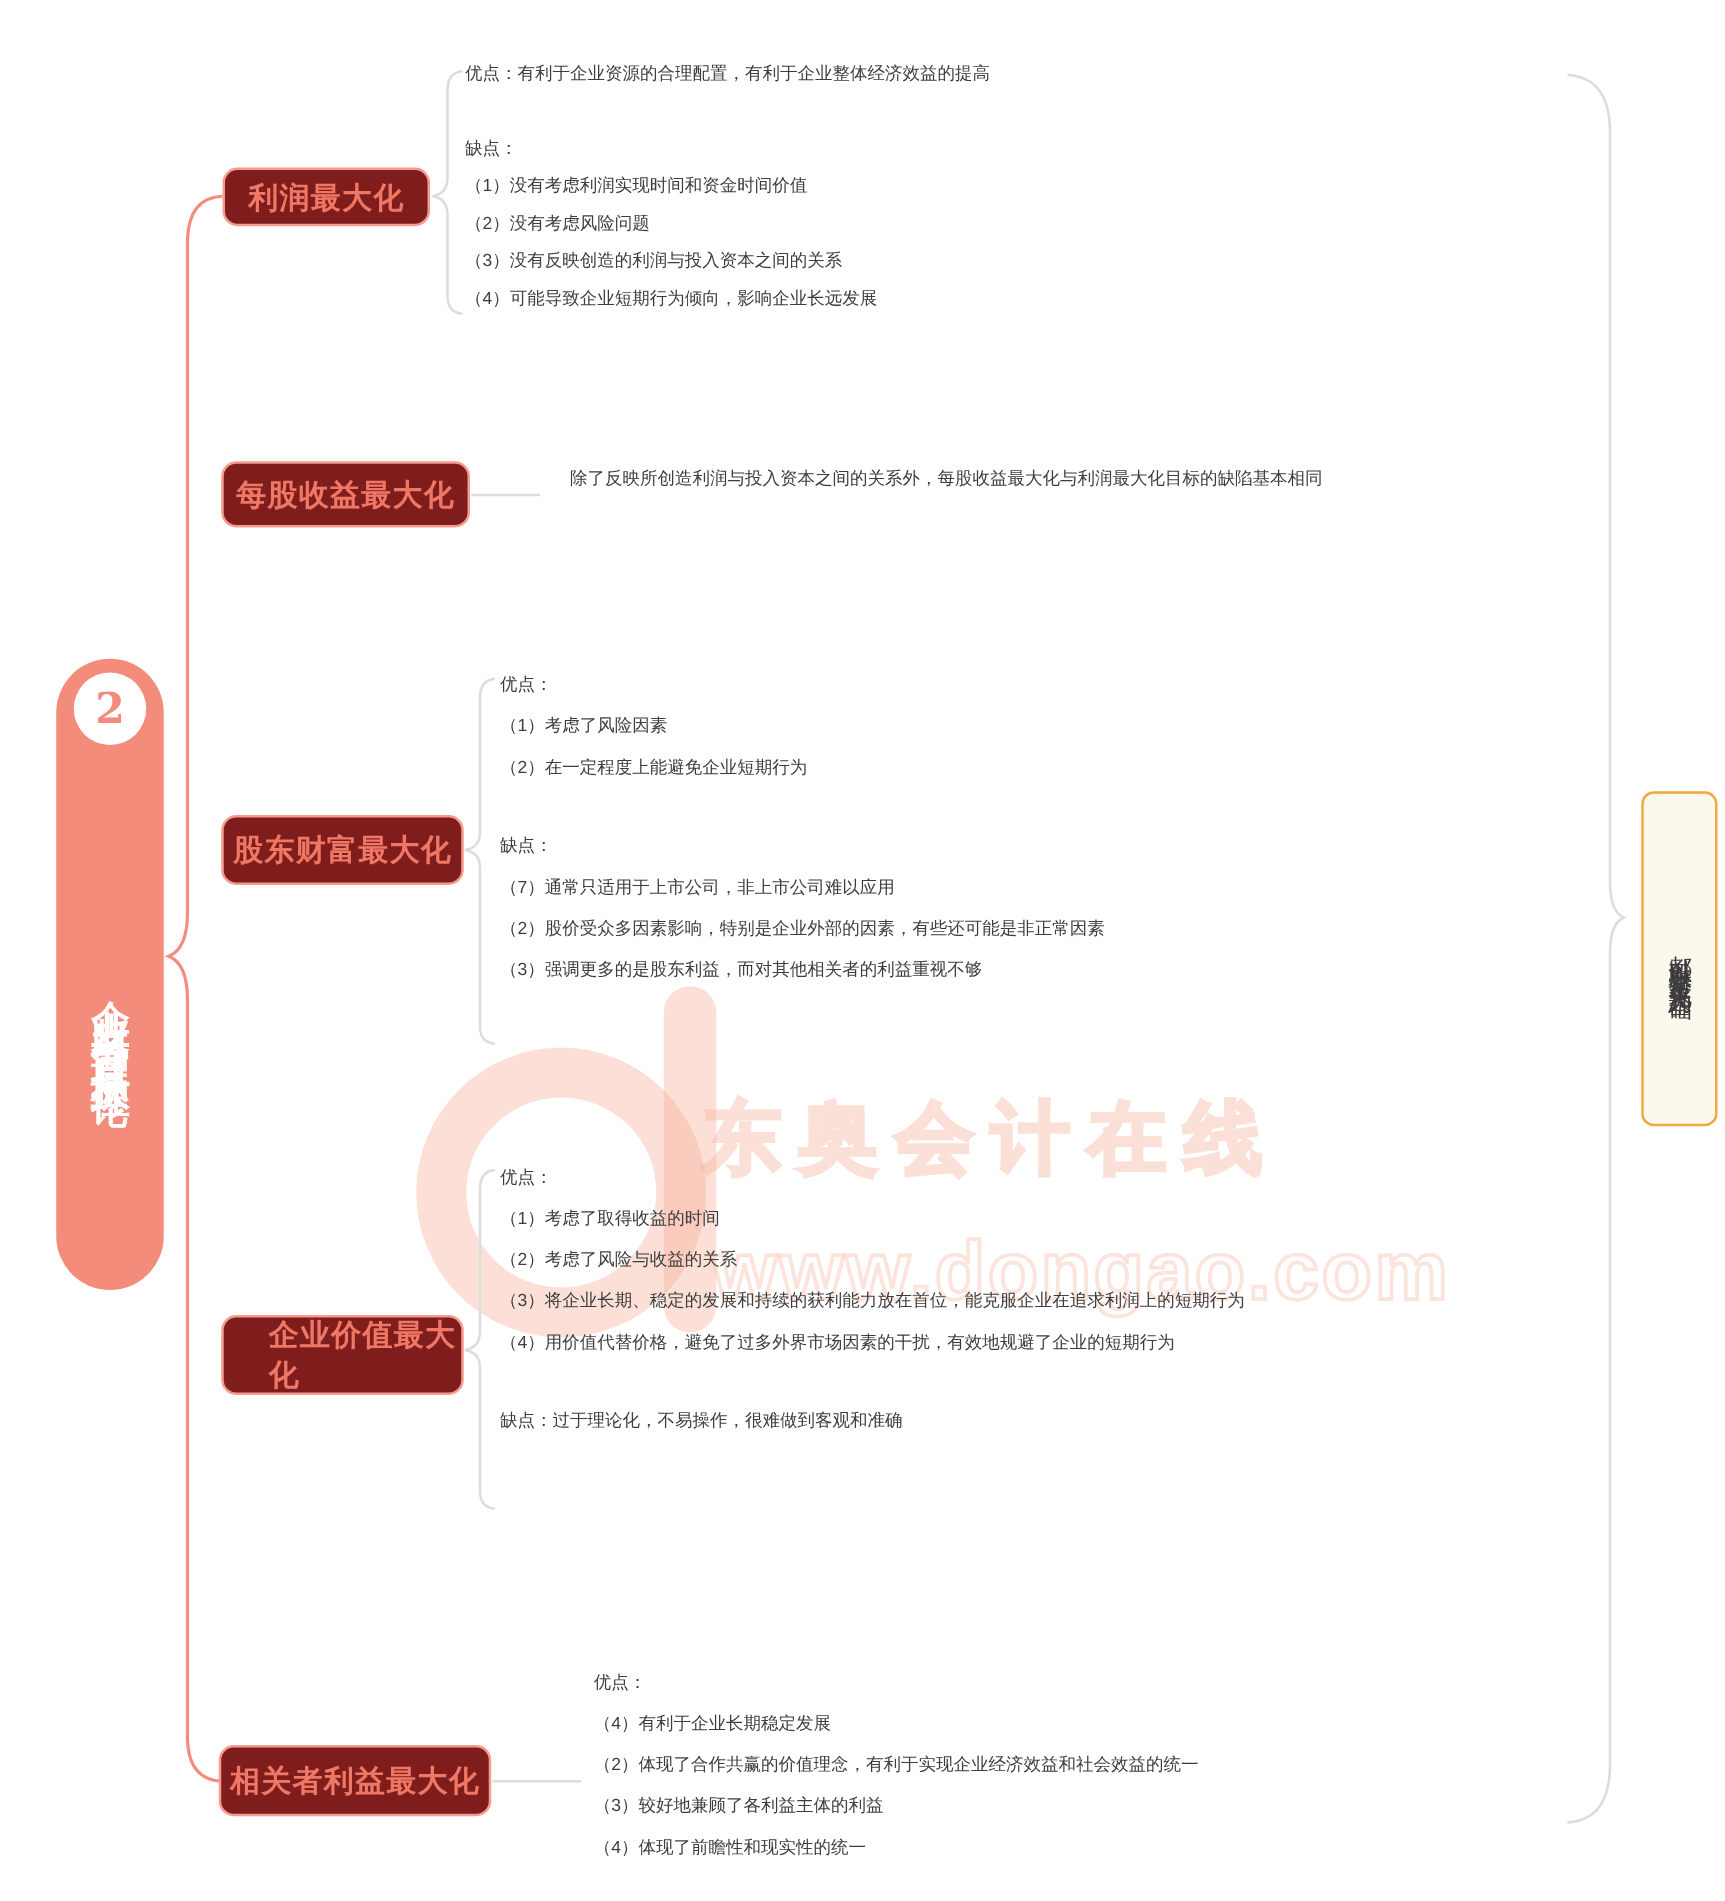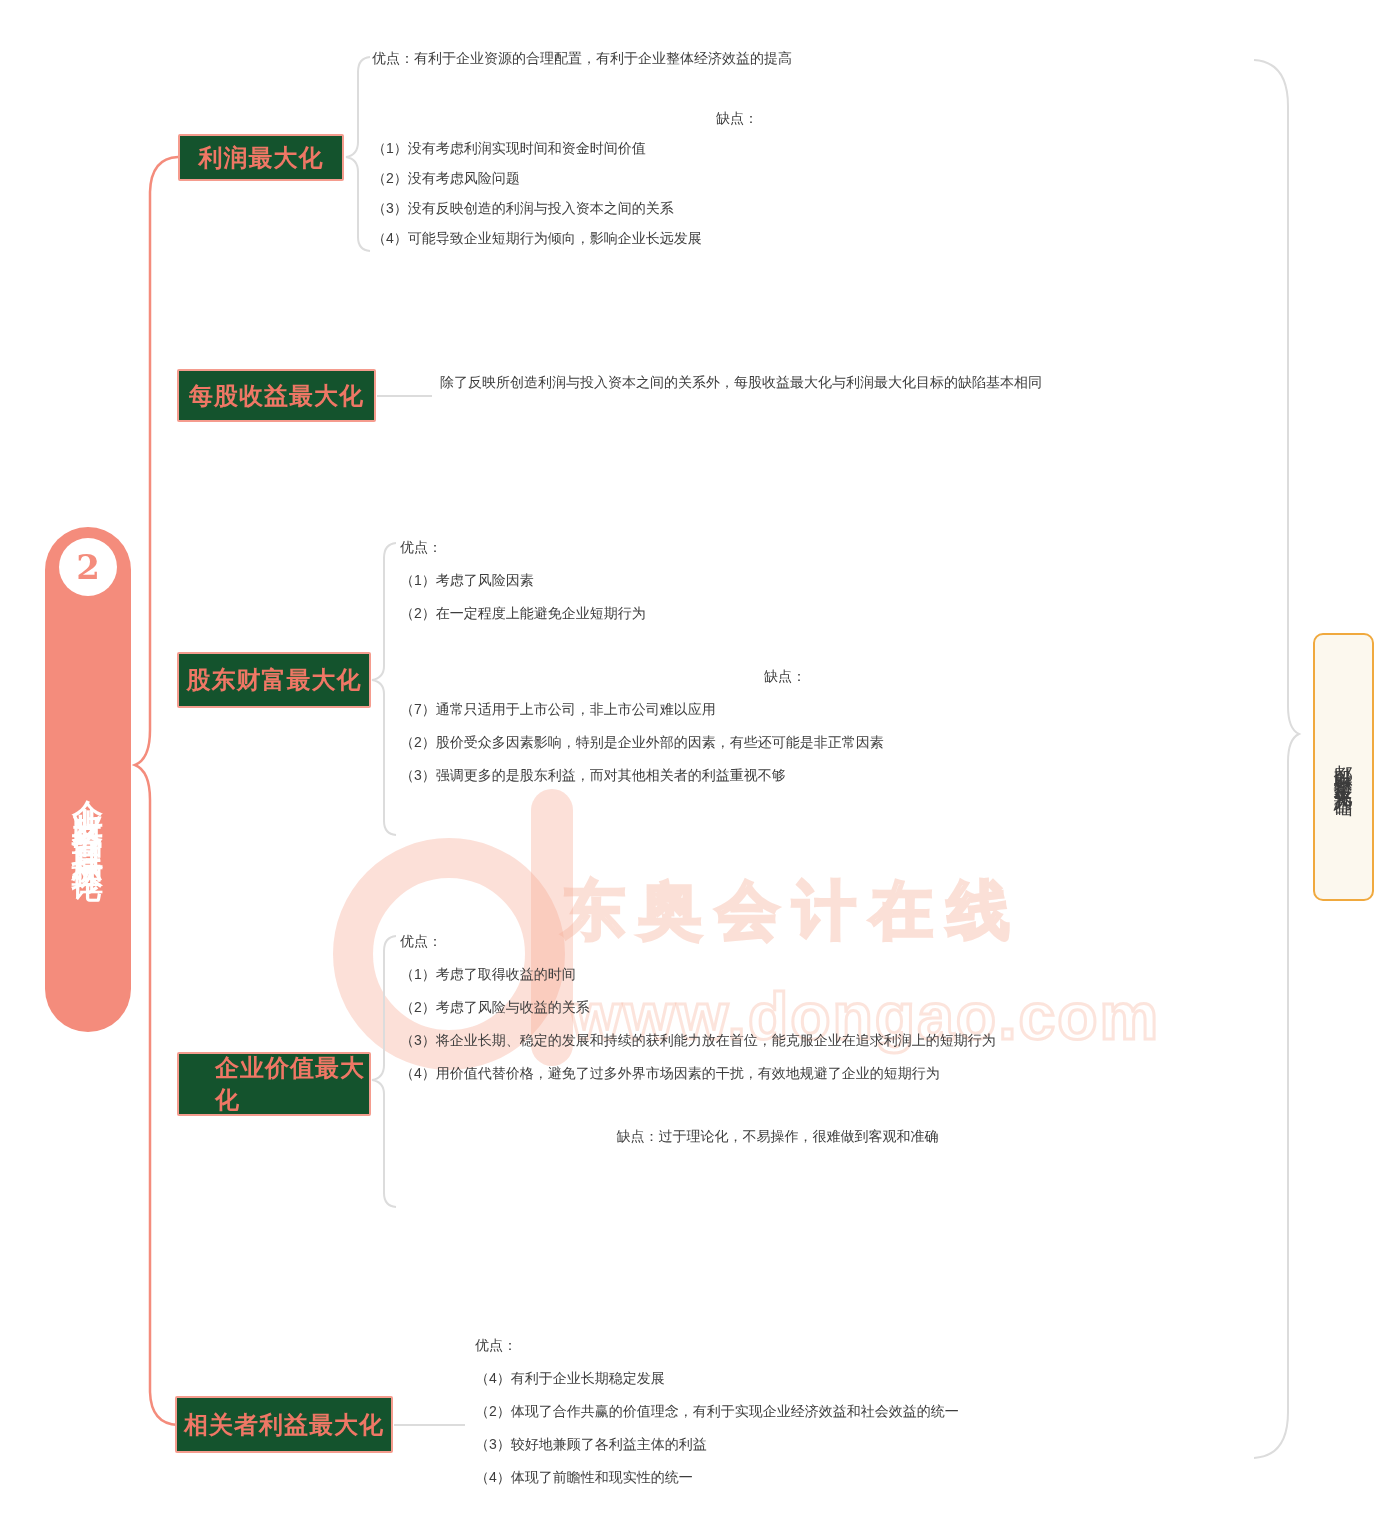--- a/index.html
+++ b/index.html
@@ -26,36 +26,36 @@
     position:absolute;left:0;top:88px;width:86px;height:400px;
     writing-mode:vertical-rl;text-orientation:upright;
     display:flex;align-items:center;justify-content:center;
     font-family:"DejaVu Serif",serif;font-weight:600;font-size:31px;color:#ffffff;
     letter-spacing:8px;line-height:86px;text-align:center;margin:0 auto;
   }
 
   
   .branch-box{
     position:absolute;display:flex;align-items:center;justify-content:center;
-    background:#14532d;border:2px solid #F59C8E;border-radius:2px;
+    background:#7f1d1d;border:2px solid #F59C8E;border-radius:12px;
     font-family:"DejaVu Serif",serif;font-weight:700;font-size:24px;color:#EF7765;
     letter-spacing:1px;box-sizing:border-box;
   }
   #branch-box-0{left:178px;top:134px;width:166px;height:47px;}
   #branch-box-1{left:177px;top:369px;width:199px;height:53px;}
   #branch-box-2{left:177px;top:652px;width:194px;height:56px;text-align:center;}
   #branch-box-3{left:177px;top:1052px;width:194px;height:64px;padding-left:36px;}
   #branch-box-4{left:175px;top:1396px;width:218px;height:57px;}
 
   
   .detail{position:absolute;font-size:14px;color:#3d3d3d;}
   .detail p{margin:0;}
-  .detail p.gap{margin-top:30px;text-align:center;}
+  .detail p.gap{margin-top:30px;}
   #detail-0{left:372px;top:43px;width:730px;line-height:30px;}
-  #detail-1{left:440px;top:367px;width:735px;line-height:30px;}
+  #detail-1{left:456px;top:367px;width:735px;line-height:30px;}
   #detail-2{left:400px;top:531px;width:770px;line-height:33px;}
   #detail-3{left:400px;top:925px;width:755px;line-height:33px;}
   #detail-4{left:475px;top:1329px;width:800px;line-height:33px;}
 
   
   .summary-note{
     position:absolute;left:1313px;top:633px;width:61px;height:268px;
     background:#FCF8EE;border:2px solid #F0A93E;border-radius:10px;
     display:flex;align-items:center;justify-content:center;box-sizing:border-box;
   }

